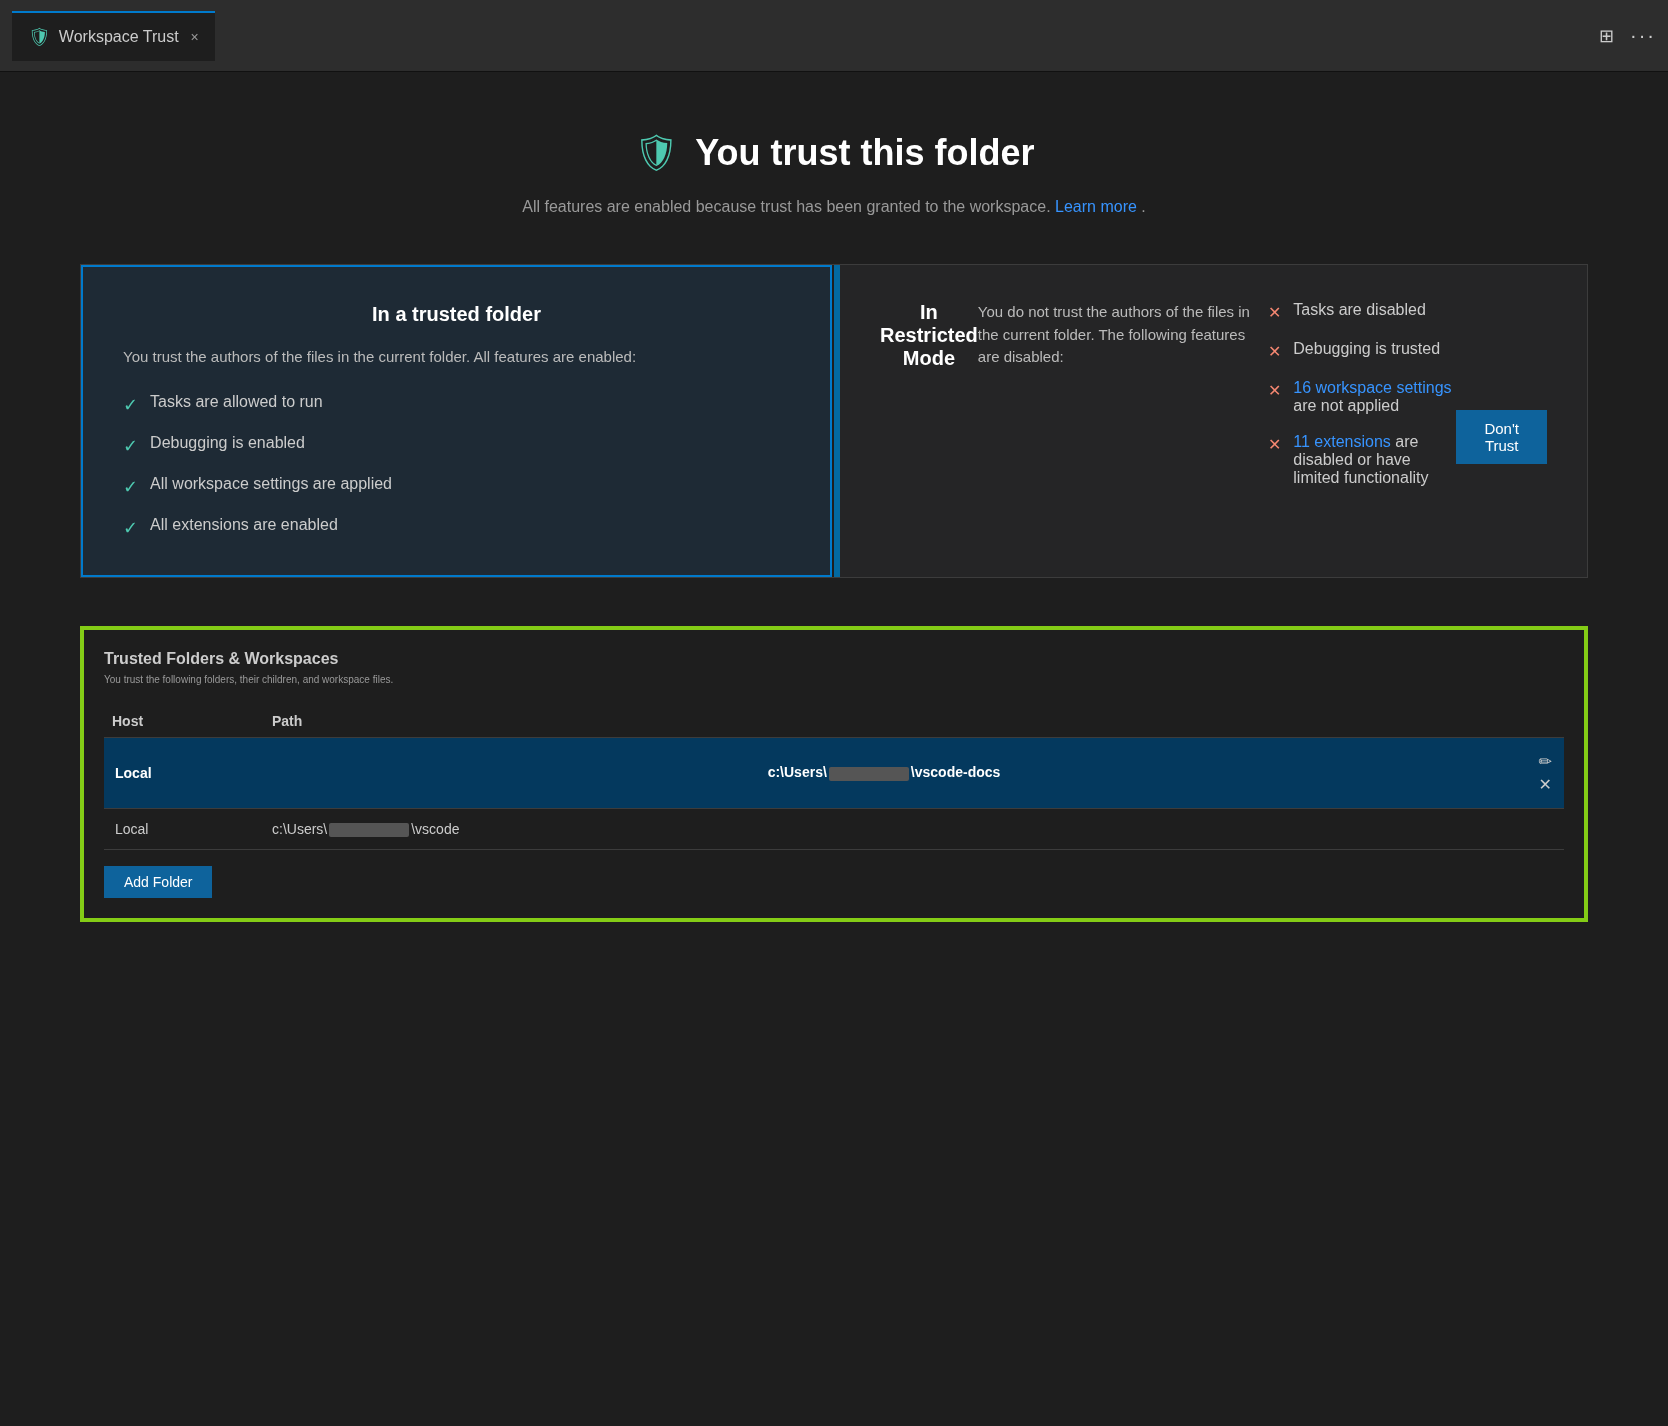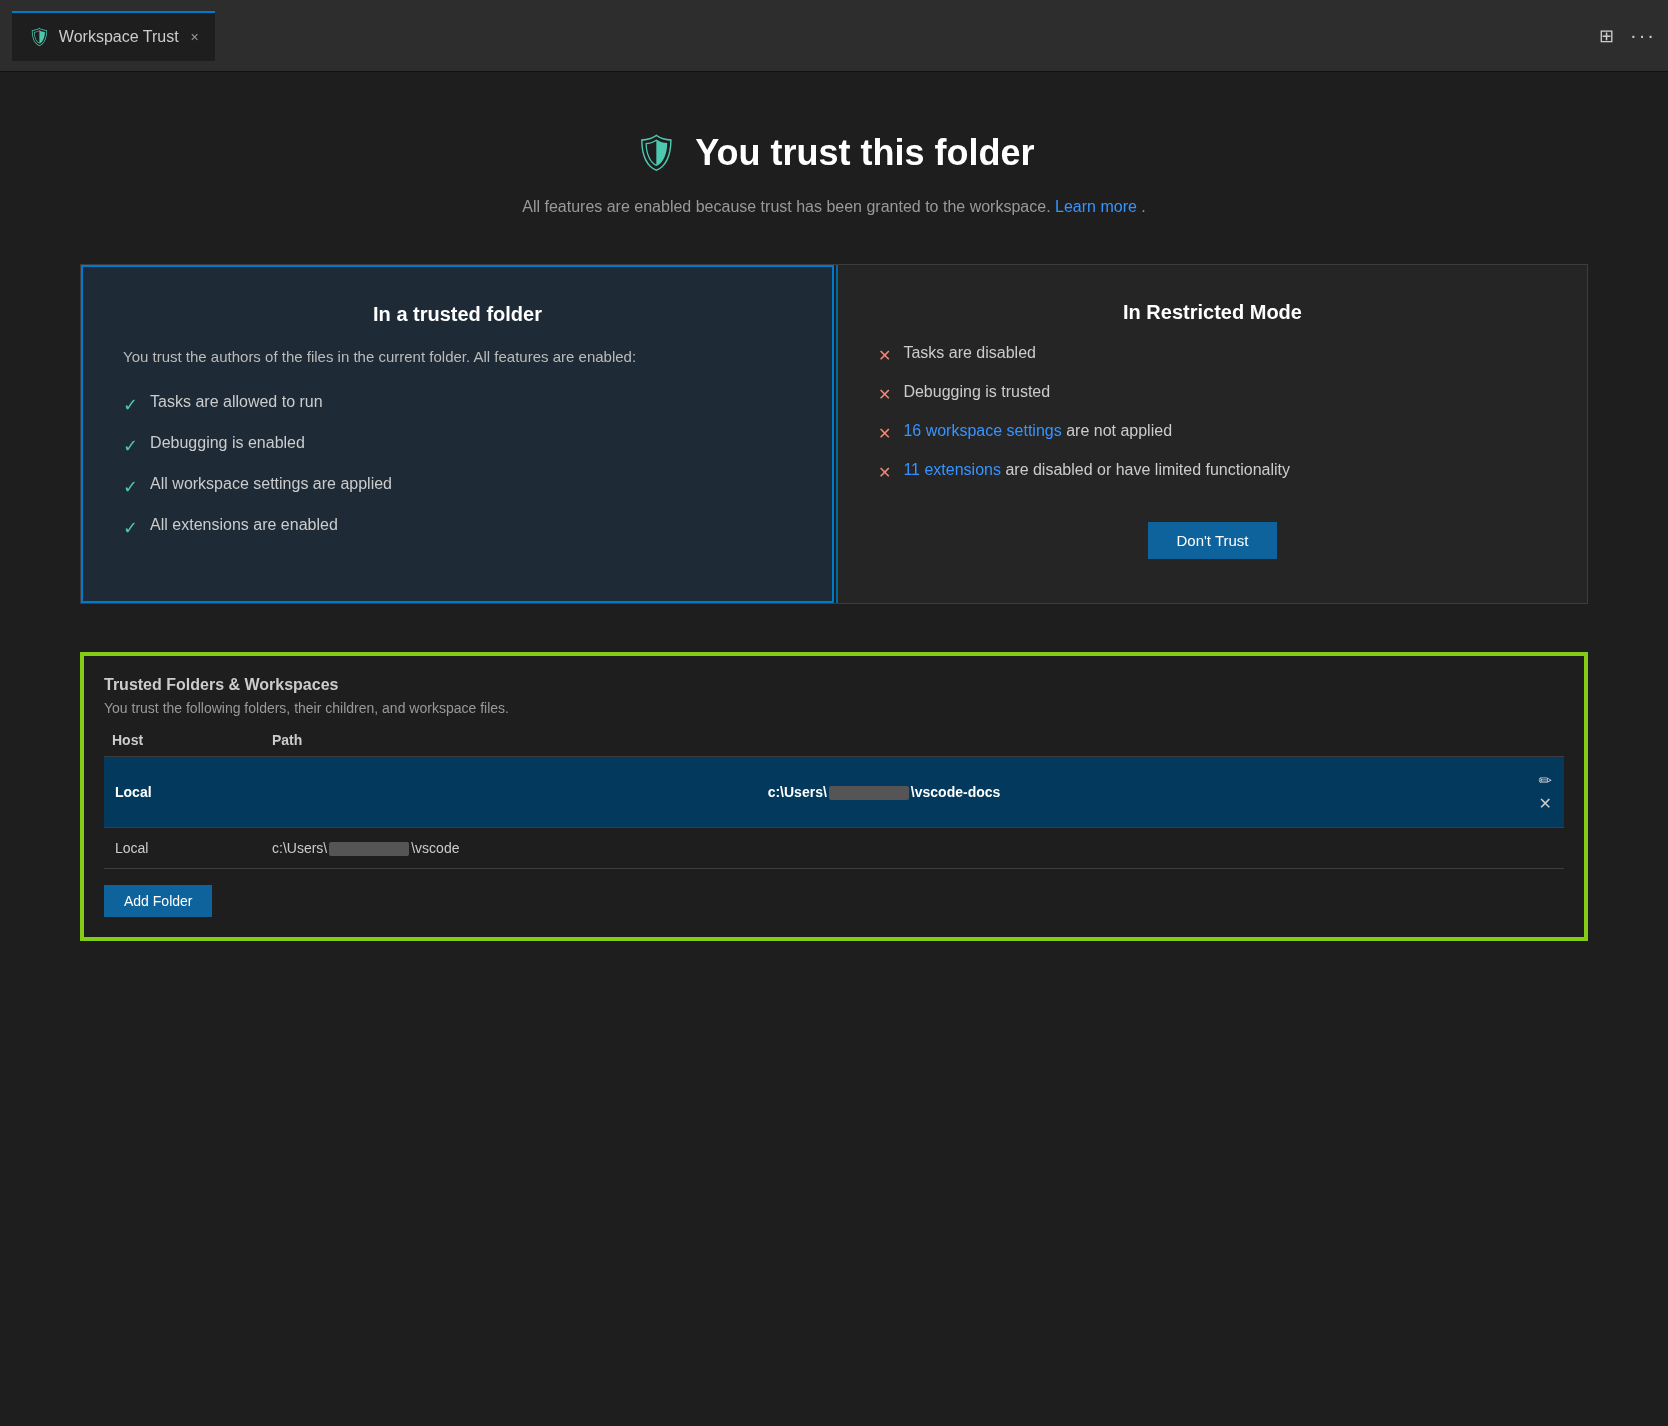--- a/index.html
+++ b/index.html
@@ -99,24 +99,24 @@
     .card {
       flex: 1;
       padding: 36px 40px;
       background: #252526;
     }
     .card-trusted {
       border: 2px solid #007acc;
       background: #1e2a35;
     }
     .card-restricted {
-      border-left: 2px solid #0369a1;
+      border-left: 6px solid #0369a1;
       background: #252526;
       display: flex;
-      flex-direction: column;
+      flex-direction: row;
     }
     .card h2 {
       font-size: 20px;
       font-weight: 600;
       color: #ffffff;
       text-align: center;
       margin-bottom: 20px;
     }
     .card-desc {
       color: #bbbbbb;
@@ -178,22 +178,22 @@
       margin-top: 20px;
     }
     .tf-title {
       font-weight: 700;
       font-size: 16px;
       color: #cccccc;
       margin-bottom: 6px;
     }
     .tf-subtitle {
       color: #999;
-      font-size: 14px;
-      margin-bottom: 8px;
+      font-size: 10px;
+      margin-bottom: 20px;
     }
     .tf-table {
       width: 100%;
       border-collapse: collapse;
     }
     .tf-table thead tr {
       background: transparent;
     }
     .tf-table th {
       text-align: left;
@@ -321,20 +321,21 @@
         </li>
         <li class="feature-item">
           <span class="check-icon">✓</span>
           <span>All extensions are enabled</span>
         </li>
       </ul>
     </div>
 
     <div class="card card-restricted">
       <h2>In Restricted Mode</h2>
+      <p class="card-desc">You do not trust the authors of the files in the current folder. The following features are disabled:</p>
       <ul class="feature-list">
         <li class="feature-item">
           <span class="cross-icon">✕</span>
           <span>Tasks are disabled</span>
         </li>
         <li class="feature-item">
           <span class="cross-icon">✕</span>
           <span>Debugging is trusted</span>
         </li>
         <li class="feature-item">

